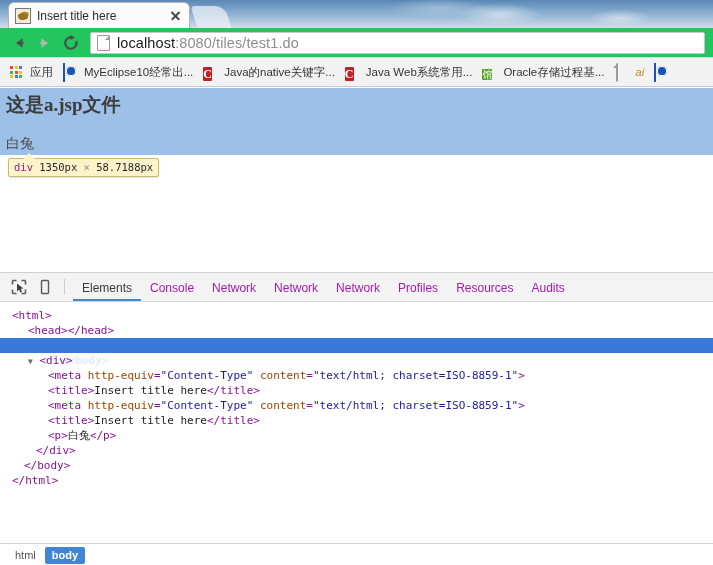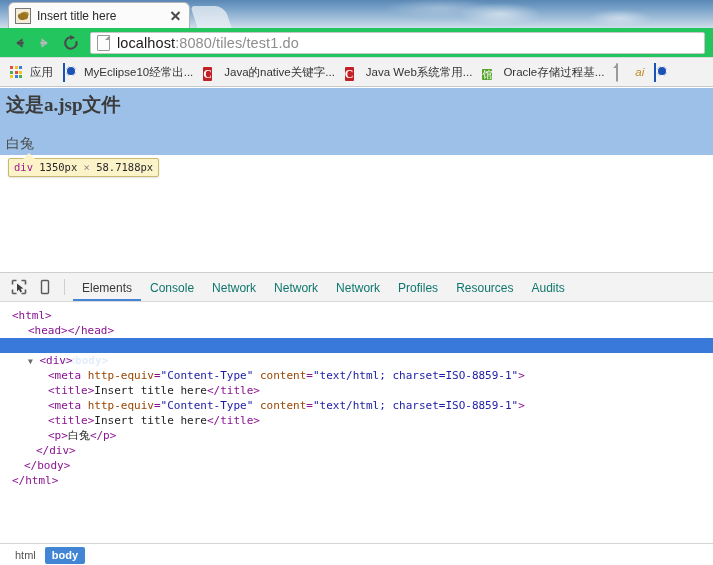--- a/index.html
+++ b/index.html
@@ -353,21 +353,21 @@
     cursor: pointer;
   }
   .dt-sep {
     width: 1px; height: 16px;
     background: #cfcfcf;
     margin: 0 8px 0 6px;
   }
   .dt-tabs { display: flex; align-items: flex-end; height: 28px; }
   .dt-tab {
     font-size: 12px;
-    color: #0f766e;
+    color: #a21caf;
     padding: 0 9px;
     height: 27px;
     line-height: 28px;
     cursor: pointer;
     box-sizing: border-box;
   }
   .dt-tab.active {
     color: #3a3a3a;
     border-bottom: 2px solid #4285d4;
   }

